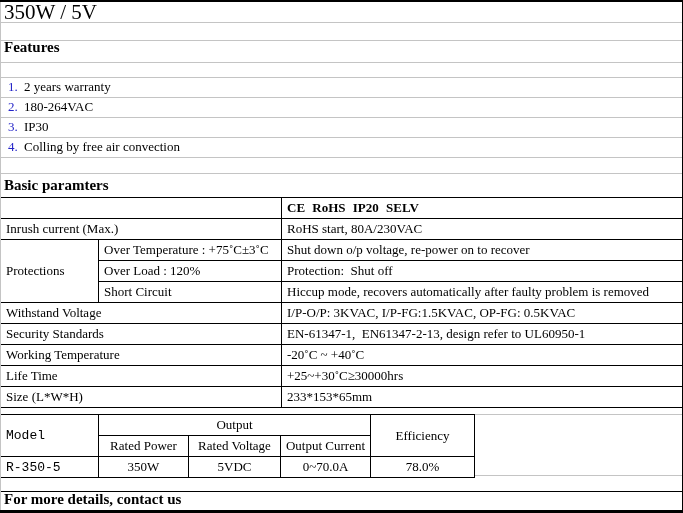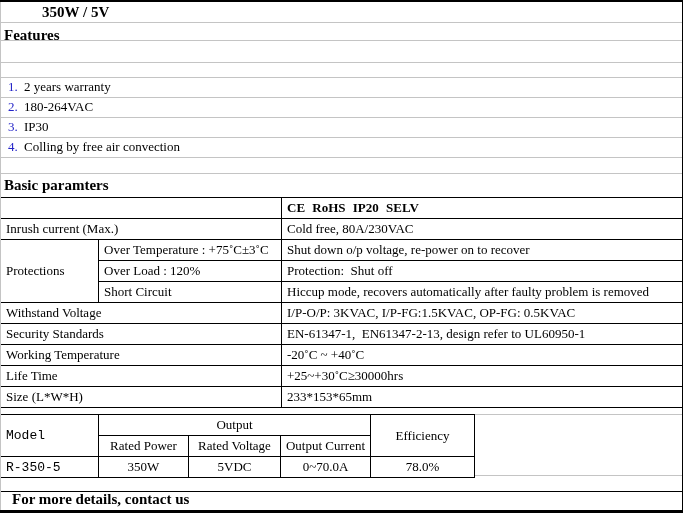--- a/index.html
+++ b/index.html
@@ -7,56 +7,56 @@
     position:relative;width:683px;height:513px;background:#ffffff;
     font-family:"Liberation Serif","DejaVu Serif",serif;color:#000;
     font-size:13px;overflow:hidden;
   }
   .hline{position:absolute;left:0;right:0;height:1px;background:#c4c4c4;}
   .edge-top{position:absolute;left:0;right:0;top:0;height:2px;background:#000;}
   .edge-bottom{position:absolute;left:0;right:0;bottom:0;height:3px;background:#000;}
   .edge-left{position:absolute;left:0;top:0;bottom:0;width:1px;background:#c4c4c4;}
   .edge-right{position:absolute;right:0;top:0;bottom:0;width:1px;background:#000;}
   .trow{position:absolute;left:0;right:1px;display:flex;align-items:center;padding-left:4px;box-sizing:border-box;}
-  .title{font-weight:bold;font-size:15px;margin-left:38px;}
+  .title{font-weight:normal;font-size:21px;}
   .heading{font-weight:bold;font-size:15px;}
   .feature{position:absolute;left:0;right:1px;height:20px;display:flex;align-items:center;}
   .fnum{color:#2525c8;margin-left:8px;width:16px;flex:0 0 auto;}
   .ftext{color:#000000;}
   table.spec{position:absolute;border-collapse:collapse;table-layout:fixed;background:#fff;}
   table.spec td{border:1px solid #000;height:20px;padding:0 2px 0 5px;
     font-size:13px;white-space:pre;overflow:hidden;vertical-align:middle;}
   table.basic{top:197px;left:0;width:683px;}
   td.certs{font-weight:bold;word-spacing:4px;}
   table.model{top:414px;left:0;width:474px;}
   table.model td{text-align:center;padding:0 2px;}
   table.model td.left{text-align:left;padding-left:5px;font-family:Liberation Mono, monospace;}
   .footer{position:absolute;left:0;right:1px;top:491px;height:16px;border-top:1px solid #000;
-    display:flex;align-items:center;padding-left:12px;font-weight:bold;font-size:15px;box-sizing:border-box;}
+    display:flex;align-items:center;padding-left:4px;font-weight:bold;font-size:15px;box-sizing:border-box;}
 </style>
 </head>
 <body>
 
 <div class="sheet">
 
   <div class="hline" style="top:22px"></div>
   <div class="hline" style="top:40px"></div>
   <div class="hline" style="top:62px"></div>
   <div class="hline" style="top:77px"></div>
   <div class="hline" style="top:97px"></div>
   <div class="hline" style="top:117px"></div>
   <div class="hline" style="top:137px"></div>
   <div class="hline" style="top:157px"></div>
   <div class="hline" style="top:173px"></div>
   <div class="hline" style="top:414px"></div>
   <div class="hline" style="top:475px"></div>
 
   <div class="trow title" style="top:2px;height:20px">350W / 5V</div>
 
-  <div class="trow heading" style="top:24px;height:22px">Features</div>
+  <div class="trow heading" style="top:36px;height:22px">Features</div>
 
   <div class="feature" style="top:77px">
     <span class="fnum">1.</span>
     <span class="ftext">2 years warranty</span>
   </div>
   <div class="feature" style="top:97px">
     <span class="fnum">2.</span>
     <span class="ftext">180-264VAC</span>
   </div>
   <div class="feature" style="top:117px">
@@ -76,21 +76,21 @@
         <col style="width:183px">
         <col style="width:402px">
       </colgroup>
     <tbody>
         <tr>
       <td colspan="2"></td>
       <td class="certs">CE RoHS IP20 SELV</td>
     </tr>
     <tr>
       <td colspan="2">Inrush current (Max.)</td>
-      <td>Cold free, 80A/230VAC</td>
+      <td>RoHS start, 80A/230VAC</td>
     </tr>
     <tr>
       <td rowspan="3">Protections</td>
       <td>Over Temperature : +75˚C±3˚C</td>
       <td>Shut down o/p voltage, re-power on to recover</td>
     </tr>
     <tr>
       <td>Over Load : 120%</td>
       <td>Protection:  Shut off</td>
     </tr>

